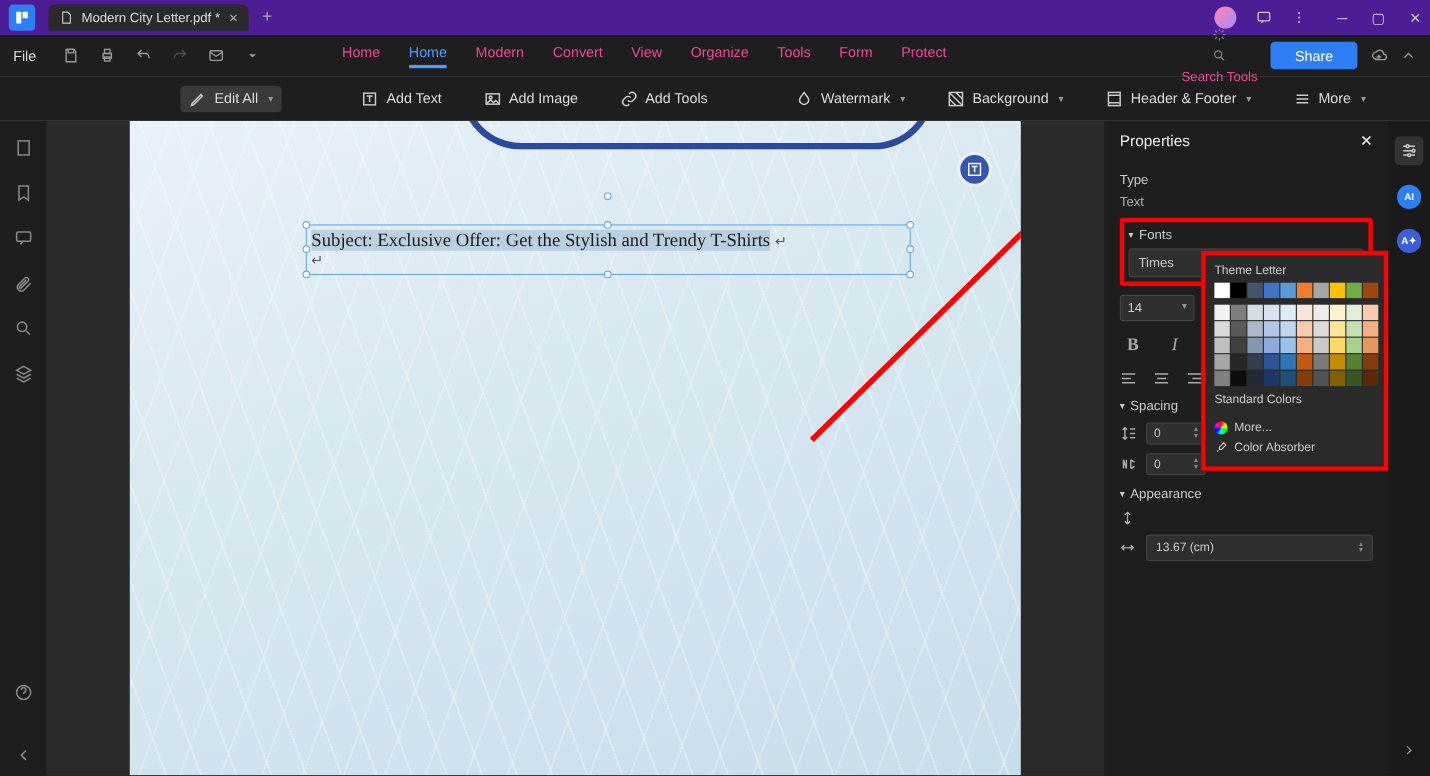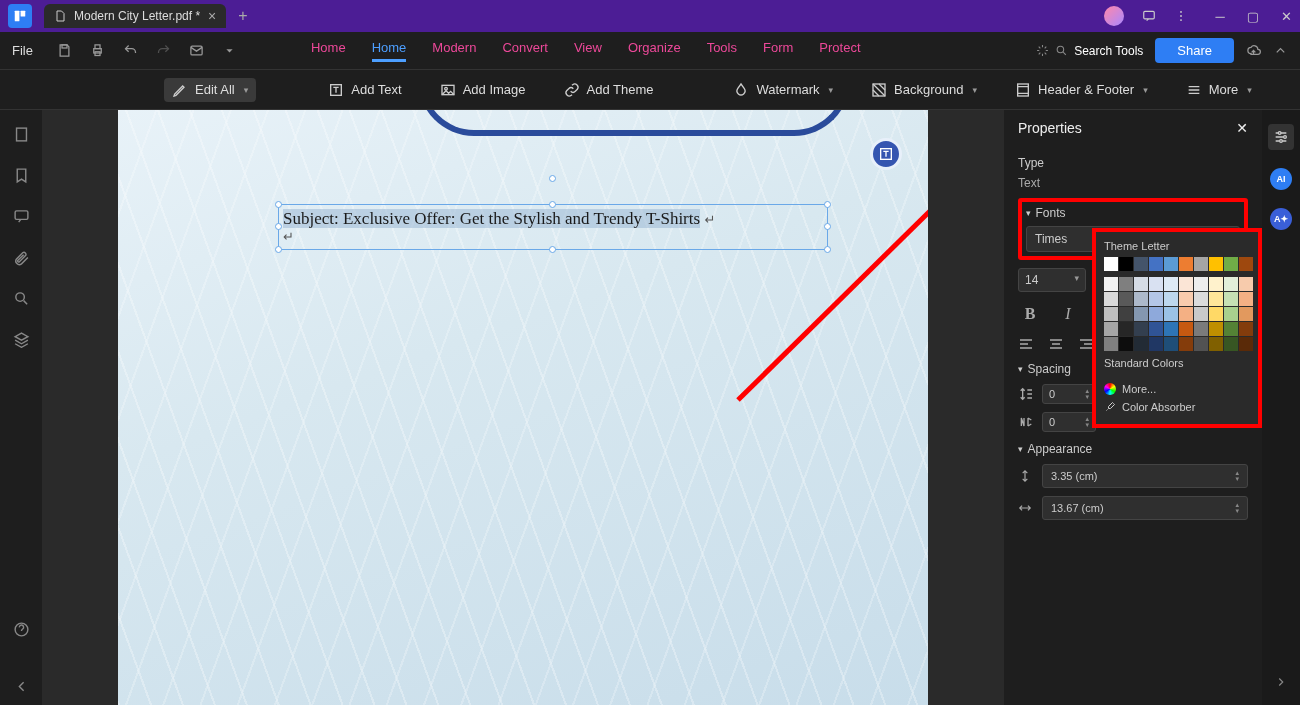--- a/index.html
+++ b/index.html
@@ -20,21 +20,21 @@
 
 
 .menubar { height: 38px; background: #1e1e1e; display: flex; align-items: center; padding: 0 12px; gap: 14px; border-bottom: 1px solid #333;}
 .menu-file { font-size: 13px; color: #ddd; margin-right: 10px; }
 .menu-icons { display: flex; gap: 18px; }
 .menu-icons svg{width:15px;height:15px;color:#999;cursor:pointer;}
 .menu-nav { display: flex; gap: 26px; margin-left: 60px;}
 .menu-nav span { font-size: 13px; color: #ec4899; cursor: pointer; padding-bottom: 4px;}
 .menu-nav span.active { color: #4d9fff; border-bottom: 3px solid #4d9fff; }
 .menubar-right { margin-left: auto; display: flex; align-items: center; gap: 12px; }
-.search-tools { display: flex; align-items: center; gap: 6px; font-size: 12px; color: #ffffff; }
+.search-tools { display: flex; align-items: center; gap: 6px; font-size: 12px; color: #ec4899; flex-direction: column; }
 .share-btn { background: #2e7ef4; color: #fff; padding: 5px 22px; border-radius: 4px; font-size: 13px; cursor:pointer;}
 
 
 .toolbar { height: 40px; background: #1e1e1e; display: flex; align-items: center; padding: 0 12px; gap: 22px; border-bottom: 1px solid #333;}
 .tool-btn { display: flex; align-items: center; gap: 7px; font-size: 13px; color: #ddd; cursor:pointer; padding:4px 8px;}
 .tool-btn.primary { background: #3a3a3a; border-radius:4px;}
 .tool-btn svg{width:16px;height:16px;color:#ccc;}
 .chev{font-size:9px;margin-left:2px;color:#999;}
 
 
@@ -228,21 +228,21 @@
         <circle cx="9" cy="10" r="2"></circle>
         <path d="M3 19l6-6 4 4 3-3 5 5"></path>
       </svg>
     <span>Add Image</span>
   </div>
   <div class="tool-btn">
     <svg viewBox="0 0 24 24" fill="none" stroke="currentColor" stroke-width="2">
         <path d="M10 14a5 5 0 007 0l3-3a5 5 0 00-7-7l-1 1"></path>
         <path d="M14 10a5 5 0 00-7 0l-3 3a5 5 0 007 7l1-1"></path>
       </svg>
-    <span>Add Theme</span>
+    <span>Add Tools</span>
   </div>
   <div style="width:20px"></div>
   <div class="tool-btn">
     <svg viewBox="0 0 24 24" fill="none" stroke="currentColor" stroke-width="2">
         <path d="M12 3l5 7a6 6 0 11-10 0l5-7z"></path>
       </svg>
     <span>Watermark</span>
       <span class="chev">▾</span>
   </div>
   <div class="tool-btn">
@@ -416,27 +416,20 @@
 
       <div class="prop-section">
         <div class="prop-label">
             <span class="collapse-tri">▾</span>
             <span>Appearance</span>
           </div>
         <div class="dim-row">
           <svg width="14" height="14" viewBox="0 0 24 24" stroke="#aaa" stroke-width="2" fill="none">
               <path d="M12 3v18M8 7l4-4 4 4M8 17l4 4 4-4"></path>
             </svg>
-          <div class="dim-input">
-              <span><span>3.35</span> <span>(cm)</span></span>
-              <div class="spin-arrows">
-                <span>▴</span>
-                <span>▾</span>
-              </div>
-            </div>
         </div>
         <div class="dim-row">
           <svg width="14" height="14" viewBox="0 0 24 24" stroke="#aaa" stroke-width="2" fill="none">
               <path d="M3 12h18M7 8l-4 4 4 4M17 8l4 4-4 4"></path>
             </svg>
           <div class="dim-input">
               <span><span>13.67</span> <span>(cm)</span></span>
               <div class="spin-arrows">
                 <span>▴</span>
                 <span>▾</span>

